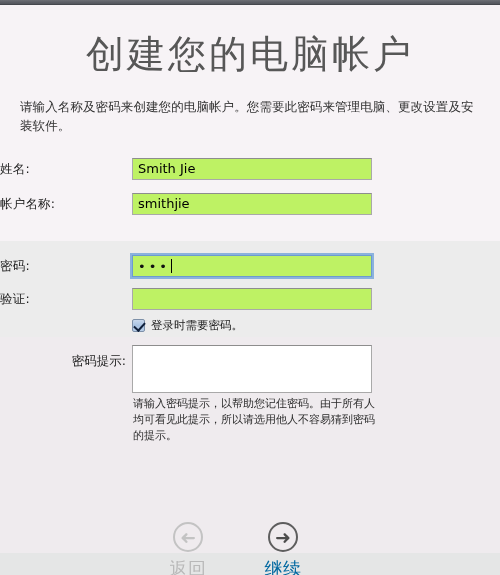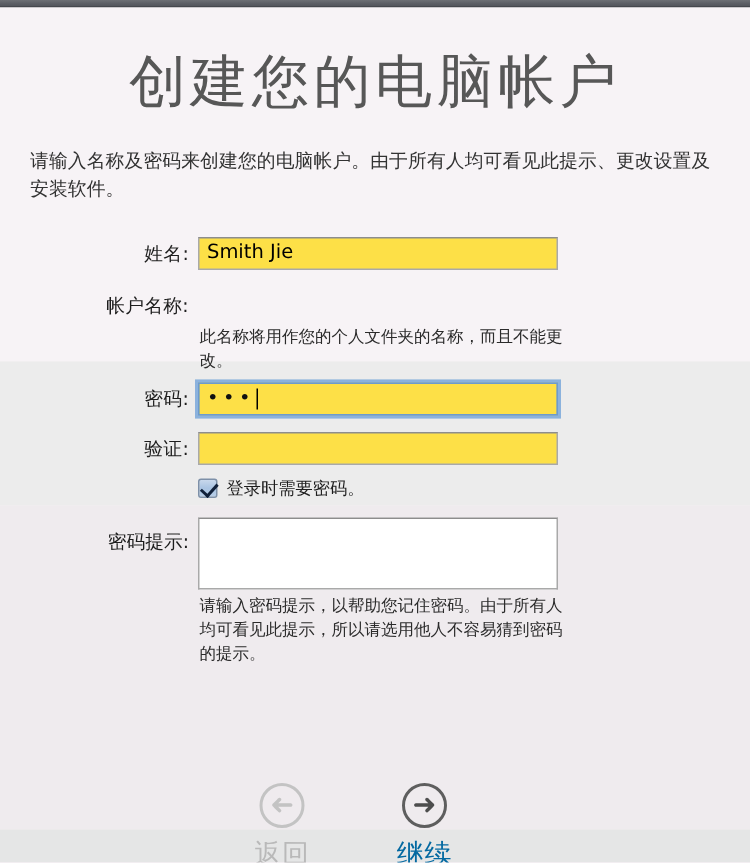--- a/index.html
+++ b/index.html
@@ -86,32 +86,31 @@
   .row {
     position: absolute;
     left: 0;
     width: 500px;
     height: 22px;
   }
   .lbl {
     position: absolute;
     left: 0;
     width: 126px;
-    text-align: right;
     font-size: 12.5px;
     line-height: 22px;
     color: #1d1d1d;
     letter-spacing: 0.2px;
   }
   .field {
     position: absolute;
     left: 132px;
     width: 240px;
     height: 22px;
-    background: #fde047;
+    background: #bef264;
     border: 1px solid #a9a9a9;
     border-top-color: #8d8d8d;
     font-size: 13px;
     line-height: 20px;
     color: #000;
     padding: 0 5px;
     overflow: hidden;
     white-space: nowrap;
   }
   .field.focused {
@@ -256,31 +255,31 @@
 
 <div id="band-top"></div>
 <div id="band-mid"></div>
 <div id="band-lower"></div>
 <div id="band-footer"></div>
 
 <div id="content">
 
   <div id="page-title">创建您的电脑帐户</div>
 
-  <div id="intro-text">请输入名称及密码来创建您的电脑帐户。由于所有人均可看见此提示、更改设置及安装软件。</div>
+  <div id="intro-text">请输入名称及密码来创建您的电脑帐户。您需要此密码来管理电脑、更改设置及安装软件。</div>
 
   <div class="row" style="top:158px;">
     <div class="lbl">姓名:</div>
     <div class="field">Smith Jie</div>
   </div>
 
   <div class="row" style="top:193px;">
     <div class="lbl">帐户名称:</div>
-  </div>
-  <div class="helper" style="top:217px;">此名称将用作您的个人文件夹的名称，而且不能更改。</div>
+    <div class="field">smithjie</div>
+  </div>
 
   <div class="row" style="top:255px;">
     <div class="lbl">密码:</div>
     <div class="field focused"><span class="dots">•••</span><span class="caret"></span></div>
   </div>
 
   <div class="row" style="top:288px;padding-left:28px;">
     <div class="lbl">验证:</div>
     <div class="field"></div>
   </div>

